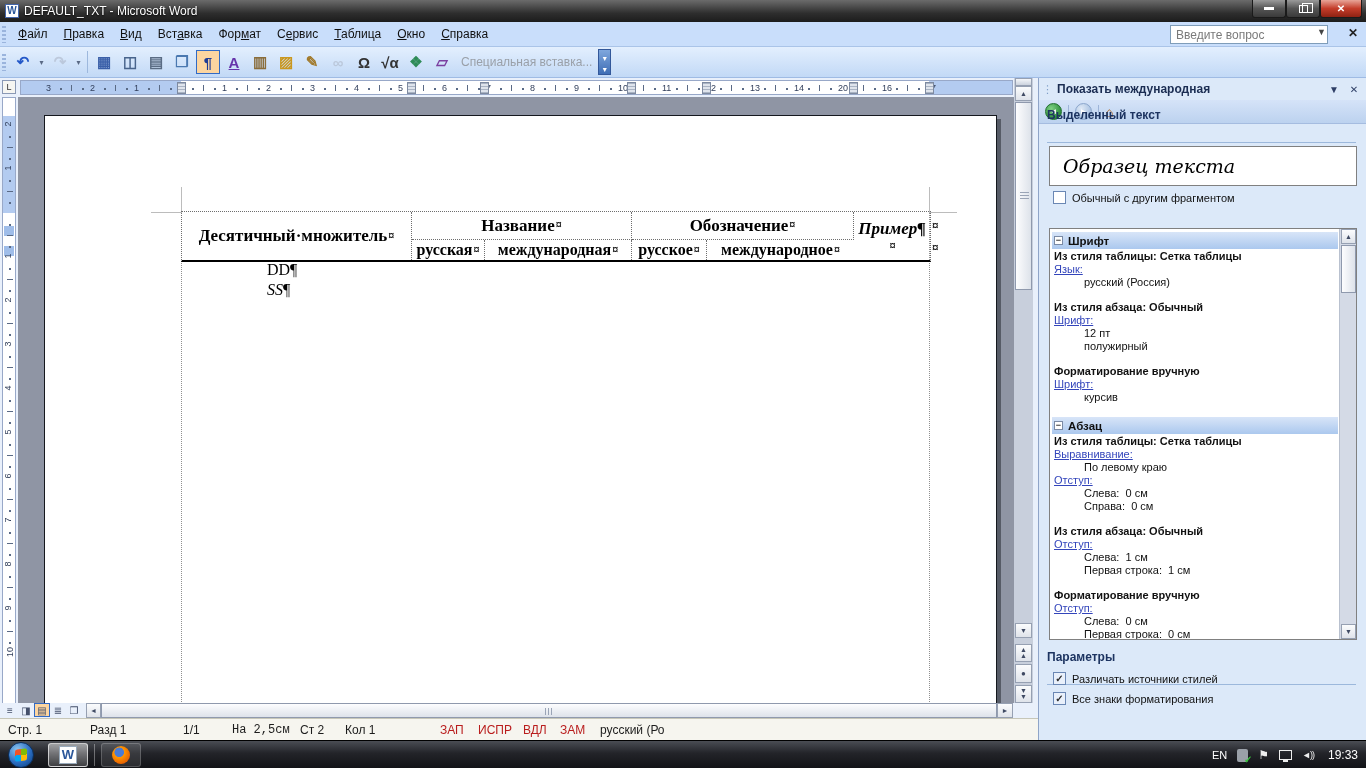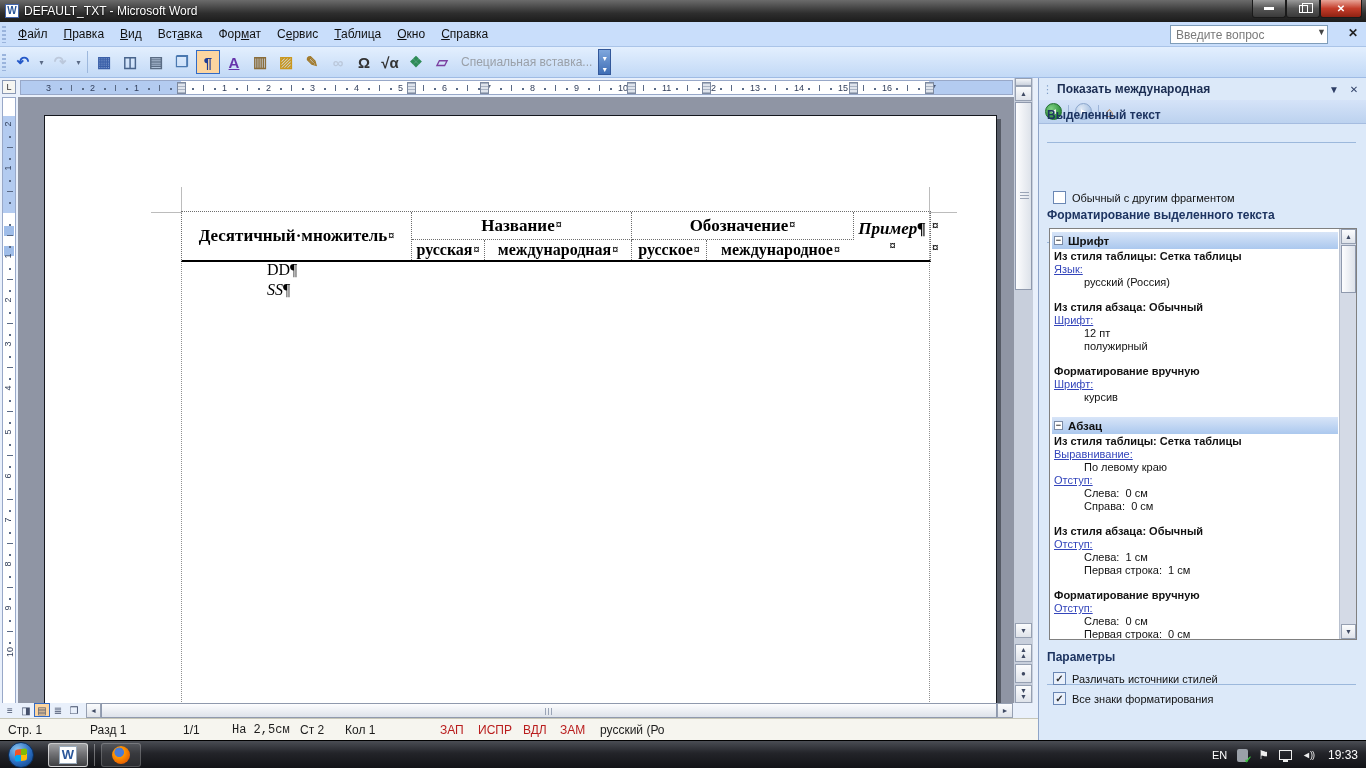--- a/index.html
+++ b/index.html
@@ -374,21 +374,21 @@
         <span class="rnum" style="left: 377px;">5</span>
         <span class="rnum" style="left: 421px;">6</span>
         <span class="rnum" style="left: 465px;">7</span>
         <span class="rnum" style="left: 509px;">8</span>
         <span class="rnum" style="left: 553px;">9</span>
         <span class="rnum" style="left: 597px;">10</span>
         <span class="rnum" style="left: 641px;">11</span>
         <span class="rnum" style="left: 685px;">12</span>
         <span class="rnum" style="left: 729px;">13</span>
         <span class="rnum" style="left: 773px;">14</span>
-        <span class="rnum" style="left: 817px;">15</span>
+        <span class="rnum" style="left: 817px;">20</span>
         <span class="rnum" style="left: 861px;">16</span>
         <span class="rnum" style="left: 905px;">17</span>
         <div class="col-marker" style="left: 156px;"></div>
         <div class="col-marker" style="left: 386px;"></div>
         <div class="col-marker" style="left: 459px;"></div>
         <div class="col-marker" style="left: 606px;"></div>
         <div class="col-marker" style="left: 681px;"></div>
         <div class="col-marker" style="left: 828px;"></div>
         <div class="col-marker" style="left: 904px;"></div>
       </div>
@@ -558,26 +558,28 @@
   </div>
   <div id="tp-nav">
     <div class="nav-circle" id="nav-back">◄</div>
     <div class="nav-sep"></div>
     <div class="nav-circle" id="nav-fwd">►</div>
     <div class="nav-sep"></div>
     <div id="nav-home">⌂</div>
   </div>
 
   <div class="pane-h" style="top:30px;">Выделенный текст</div>
+  <div id="sample-box">
+    <span>Образец текста</span>
+  </div>
   <label class="cb-row" style="top:113px;">
     <span class="cb"></span>
     <span>Обычный с другим фрагментом</span>
   </label>
 
-  <div class="pane-h" style="top:130px;">Форматирование выделенного текста</div>
   <div id="fmt-box">
     <div id="fmt-content">
         <div class="fmt-sec-header">
           <span class="minus-box">−</span>
           <span>Шрифт</span>
         </div>
         <div class="fmt-group-heading">Из стиля таблицы: Сетка таблицы</div>
         <div class="fmt-link"><span>Язык:</span></div>
         <div class="fmt-value">русский (Россия)</div>
         <div class="fmt-spacer"></div>

